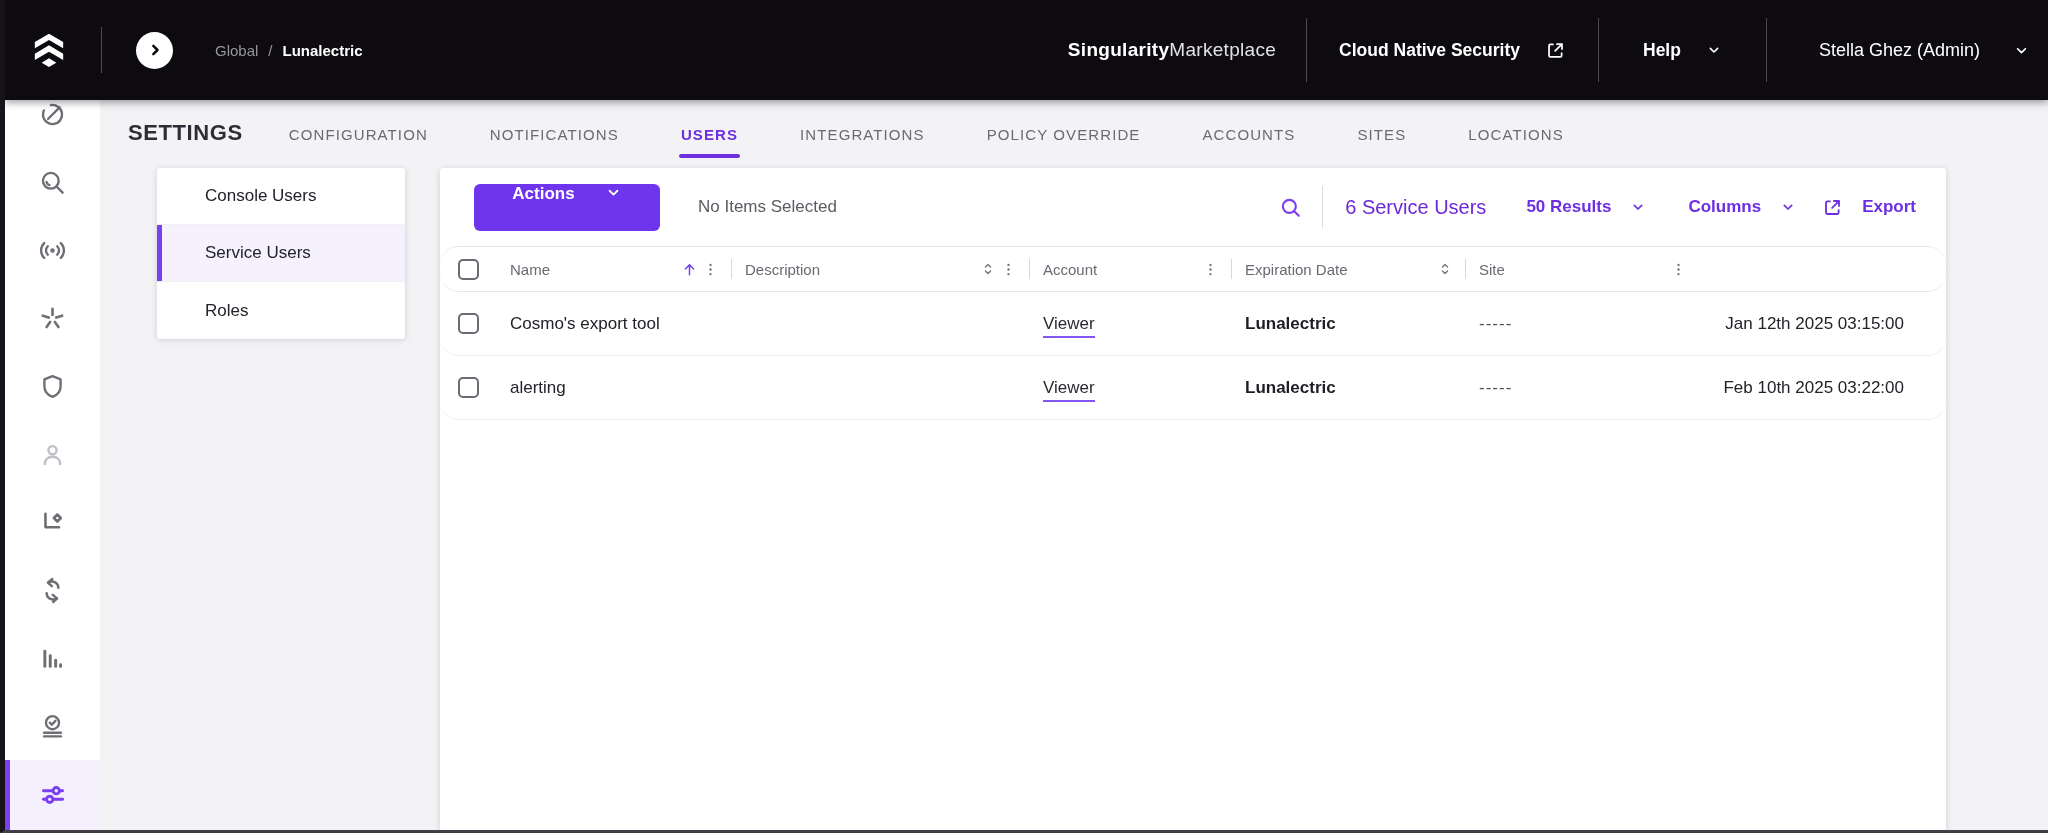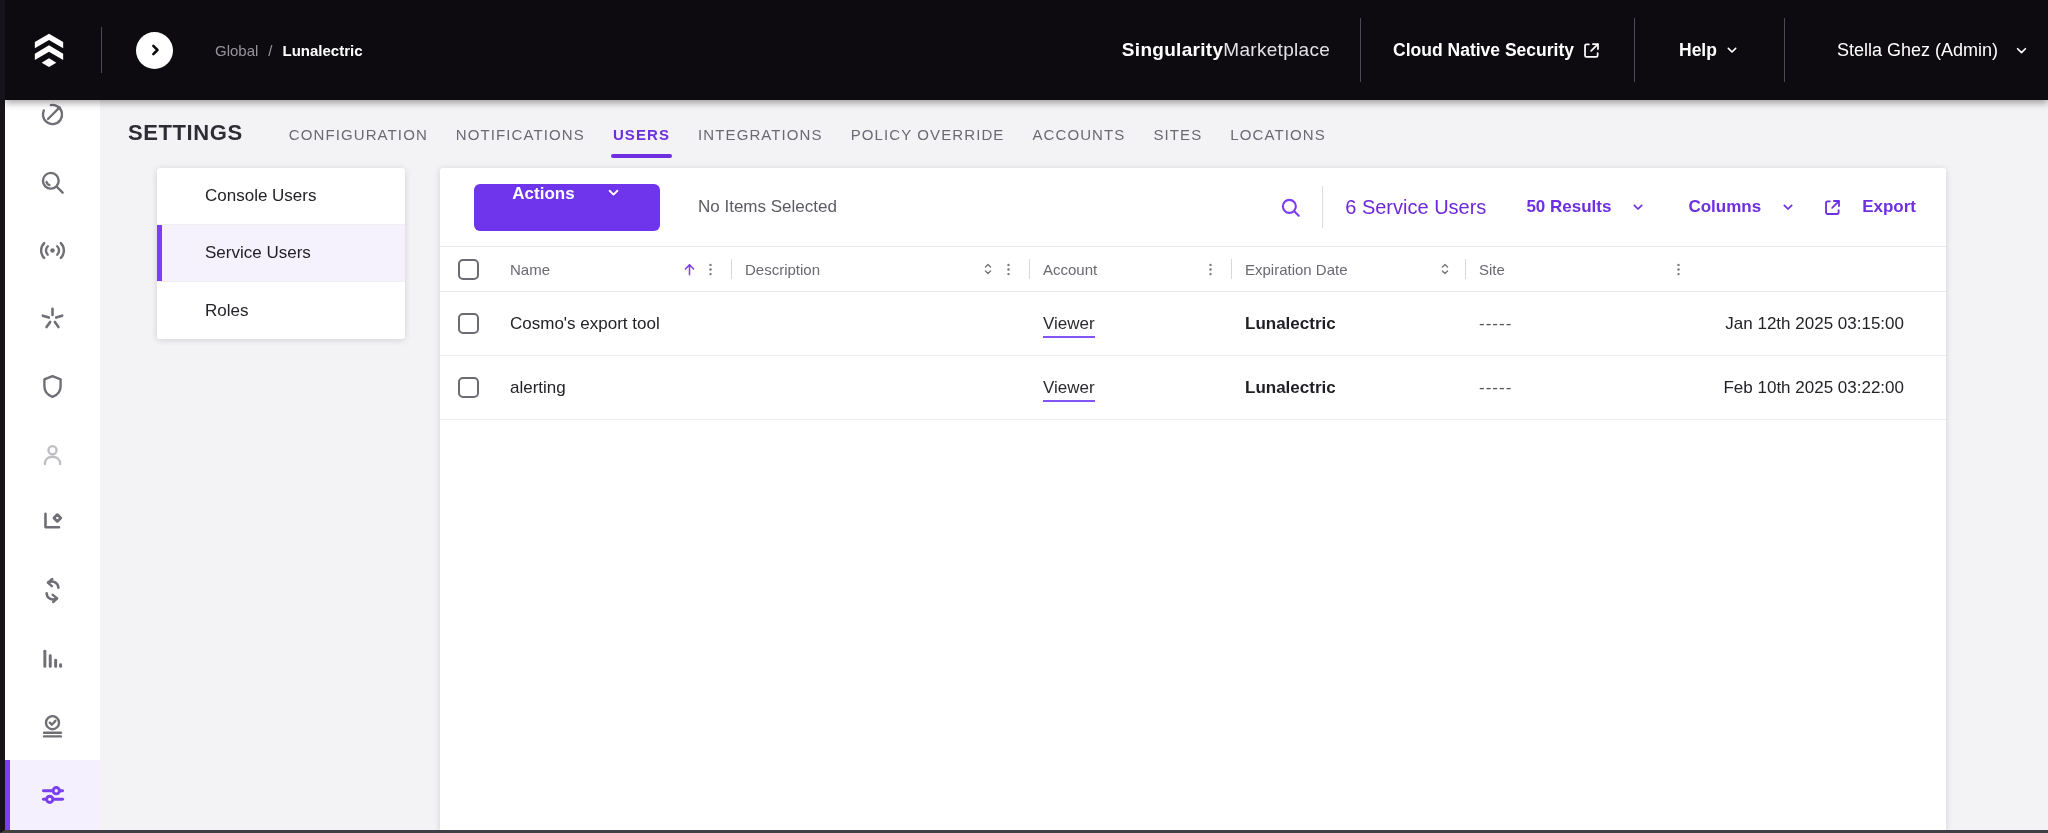--- a/index.html
+++ b/index.html
@@ -17,38 +17,38 @@
   .tb-div.tall { height:64px; }
   .circle-btn { width:37px; height:37px; border-radius:50%; background:#fff; display:flex;
                 align-items:center; justify-content:center; cursor:pointer; }
   .breadcrumb { display:flex; align-items:center; gap:10px; font-size:15px; }
   .bc-root { color:#97959c; cursor:pointer; }
   .bc-sep { color:#97959c; }
   .bc-cur { color:#fff; font-weight:700; }
   .brand { font-size:19px; letter-spacing:.3px; white-space:nowrap; }
   .brand .b1 { font-weight:700; }
   .brand .b2 { font-weight:300; color:#e2e1e6; }
-  .tb-link { display:flex; align-items:center; gap:7px; font-size:17.5px; font-weight:700;
+  .tb-link { display:flex; align-items:center; gap:25px; font-size:17.5px; font-weight:700;
              cursor:pointer; white-space:nowrap;justify-content:space-between; }
   .chev { display:flex; }
   
   .sidebar { position:absolute; left:0; top:80px; bottom:0; width:95px; background:#fff;
              display:flex; flex-direction:column; z-index:2; }
   .side-item { height:68px; display:flex; align-items:center; justify-content:center;
                color:#6f6e75; position:relative; cursor:pointer; }
   .side-item.muted { color:#bfbfc5; }
   .side-item.active { flex:1; background:#f4f0fd; color:#7b3ff2; }
   .side-item.active::before { content:''; position:absolute; left:0; top:0; bottom:0;
                               width:5px; background:#7b3ff2; }
   
   .main { position:absolute; left:95px; top:80px; right:0; bottom:0; }
   .page-header { display:flex; align-items:flex-end; padding:24px 0 0 28px; height:78px; }
   .page-title { font-size:22px; font-weight:700; color:#2e2c34; letter-spacing:.6px;
                 padding-bottom:12px; }
-  .tabs { display:flex; margin-left:46px; gap:28px; }
+  .tabs { display:flex; margin-left:46px; gap:62px; }
   .tab { font-size:15px; letter-spacing:1.1px; color:#6b6973; padding-bottom:15px;
          position:relative; cursor:pointer; white-space:nowrap; }
   .tab.active { color:#6d2fe0; font-weight:700; }
   .tab.active::after { content:''; position:absolute; left:-2px; right:-2px; bottom:0;
                        height:4px; border-radius:2px; background:#6d2fe0; }
   .content { position:absolute; left:0; right:0; top:88px; bottom:0; display:flex;
              align-items:flex-start; padding-left:57px; }
   
   .subnav-card { width:248px; background:#fff; border-radius:3px;
                  box-shadow:0 1px 6px rgba(35,30,60,.16); }
@@ -71,21 +71,21 @@
   .tb-right { margin-left:auto; display:flex; align-items:center; }
   .search-btn { display:flex; cursor:pointer; margin-right:20px; color:#7b3ff2; }
   .v-div { width:1px; height:42px; background:#dddde1; margin-right:22px; }
   .count { font-size:20px; color:#6d28d9; margin-right:40px; white-space:nowrap; }
   .plink { color:#6d2fe0; font-weight:700; font-size:17px; display:flex; align-items:center;
            gap:19px; cursor:pointer; white-space:nowrap; }
   .plink.results { margin-right:42px; }
   .plink.columns { margin-right:26px; }
   
   .thead, .trow { display:grid; grid-template-columns:56px 235px 298px 202px 234px 234px 1fr;
-                  align-items:center; }
+                  align-items:center;border-radius:19px; }
   .thead { height:46px; border-top:1px solid #e7e7ea; border-bottom:1px solid #e7e7ea;
            color:#6a6871; font-size:15px; }
   .hcell { display:flex; align-items:center; height:100%; position:relative;
            padding:0 12px 0 14px; gap:4px; }
   .hcell .lbl { flex:1; white-space:nowrap; }
   .hcell.bordered::before { content:''; position:absolute; left:0; top:12px; bottom:12px;
                             width:1px; background:#d8d8dc; }
   .hicon { display:flex; cursor:pointer; color:#77767d; }
   .hicon.sort-asc { color:#7b3ff2; }
   .trow { height:64px; border-bottom:1px solid #ececef; font-size:17px; color:#232229; }

